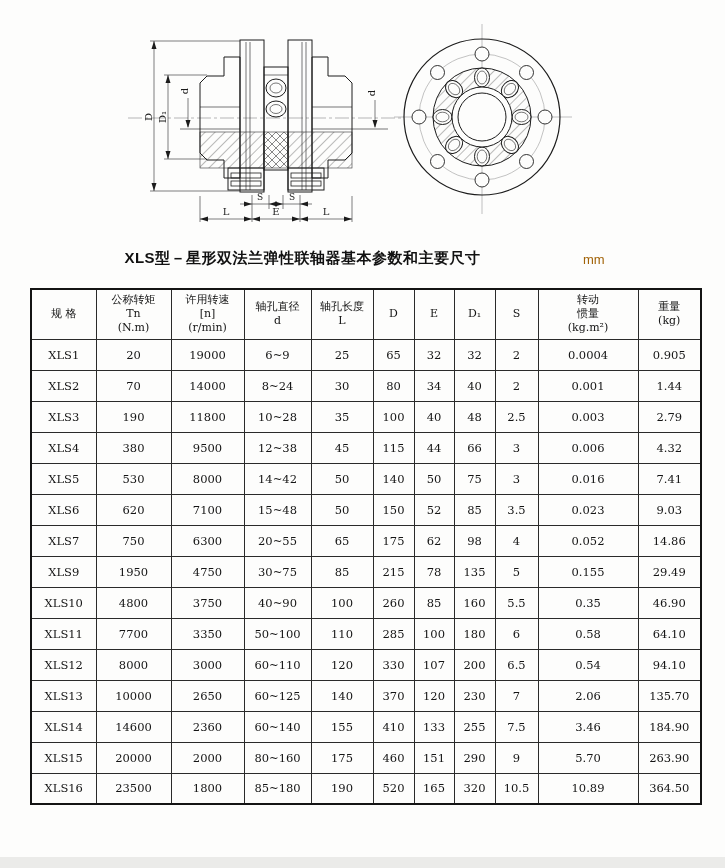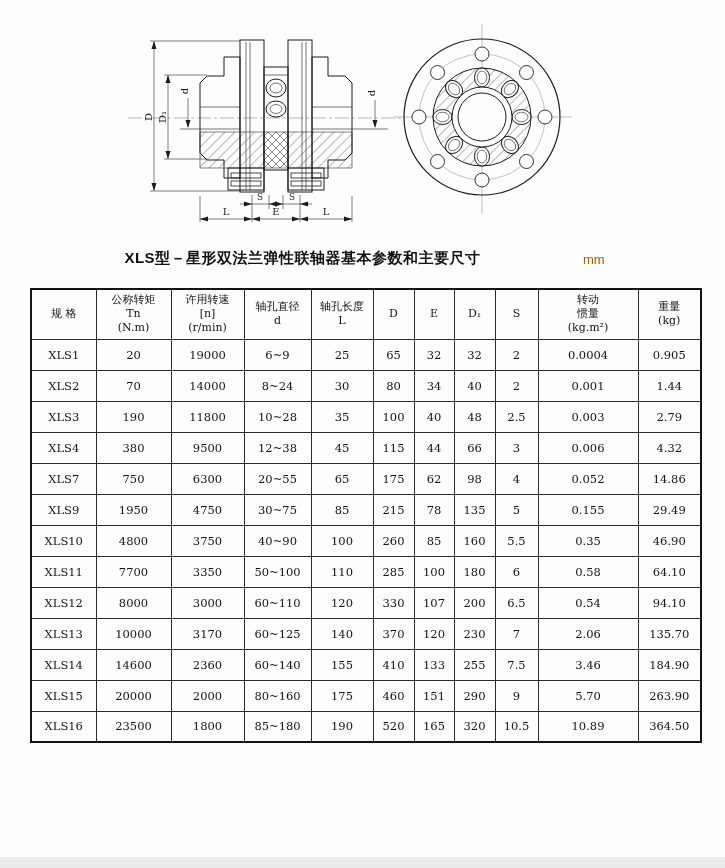--- a/index.html
+++ b/index.html
@@ -279,20 +279,46 @@
           <td>12~38</td>
           <td>45</td>
           <td>115</td>
           <td>44</td>
           <td>66</td>
           <td>3</td>
           <td>0.006</td>
           <td>4.32</td>
         </tr>
         <tr>
+          <td>XLS5</td>
+          <td>530</td>
+          <td>8000</td>
+          <td>14~42</td>
+          <td>50</td>
+          <td>140</td>
+          <td>50</td>
+          <td>75</td>
+          <td>3</td>
+          <td>0.016</td>
+          <td>7.41</td>
+        </tr>
+        <tr>
+          <td>XLS6</td>
+          <td>620</td>
+          <td>7100</td>
+          <td>15~48</td>
+          <td>50</td>
+          <td>150</td>
+          <td>52</td>
+          <td>85</td>
+          <td>3.5</td>
+          <td>0.023</td>
+          <td>9.03</td>
+        </tr>
+        <tr>
           <td>XLS7</td>
           <td>750</td>
           <td>6300</td>
           <td>20~55</td>
           <td>65</td>
           <td>175</td>
           <td>62</td>
           <td>98</td>
           <td>4</td>
           <td>0.052</td>
@@ -346,21 +372,21 @@
           <td>330</td>
           <td>107</td>
           <td>200</td>
           <td>6.5</td>
           <td>0.54</td>
           <td>94.10</td>
         </tr>
         <tr>
           <td>XLS13</td>
           <td>10000</td>
-          <td>3170</td>
+          <td>2650</td>
           <td>60~125</td>
           <td>140</td>
           <td>370</td>
           <td>120</td>
           <td>230</td>
           <td>7</td>
           <td>2.06</td>
           <td>135.70</td>
         </tr>
         <tr>

